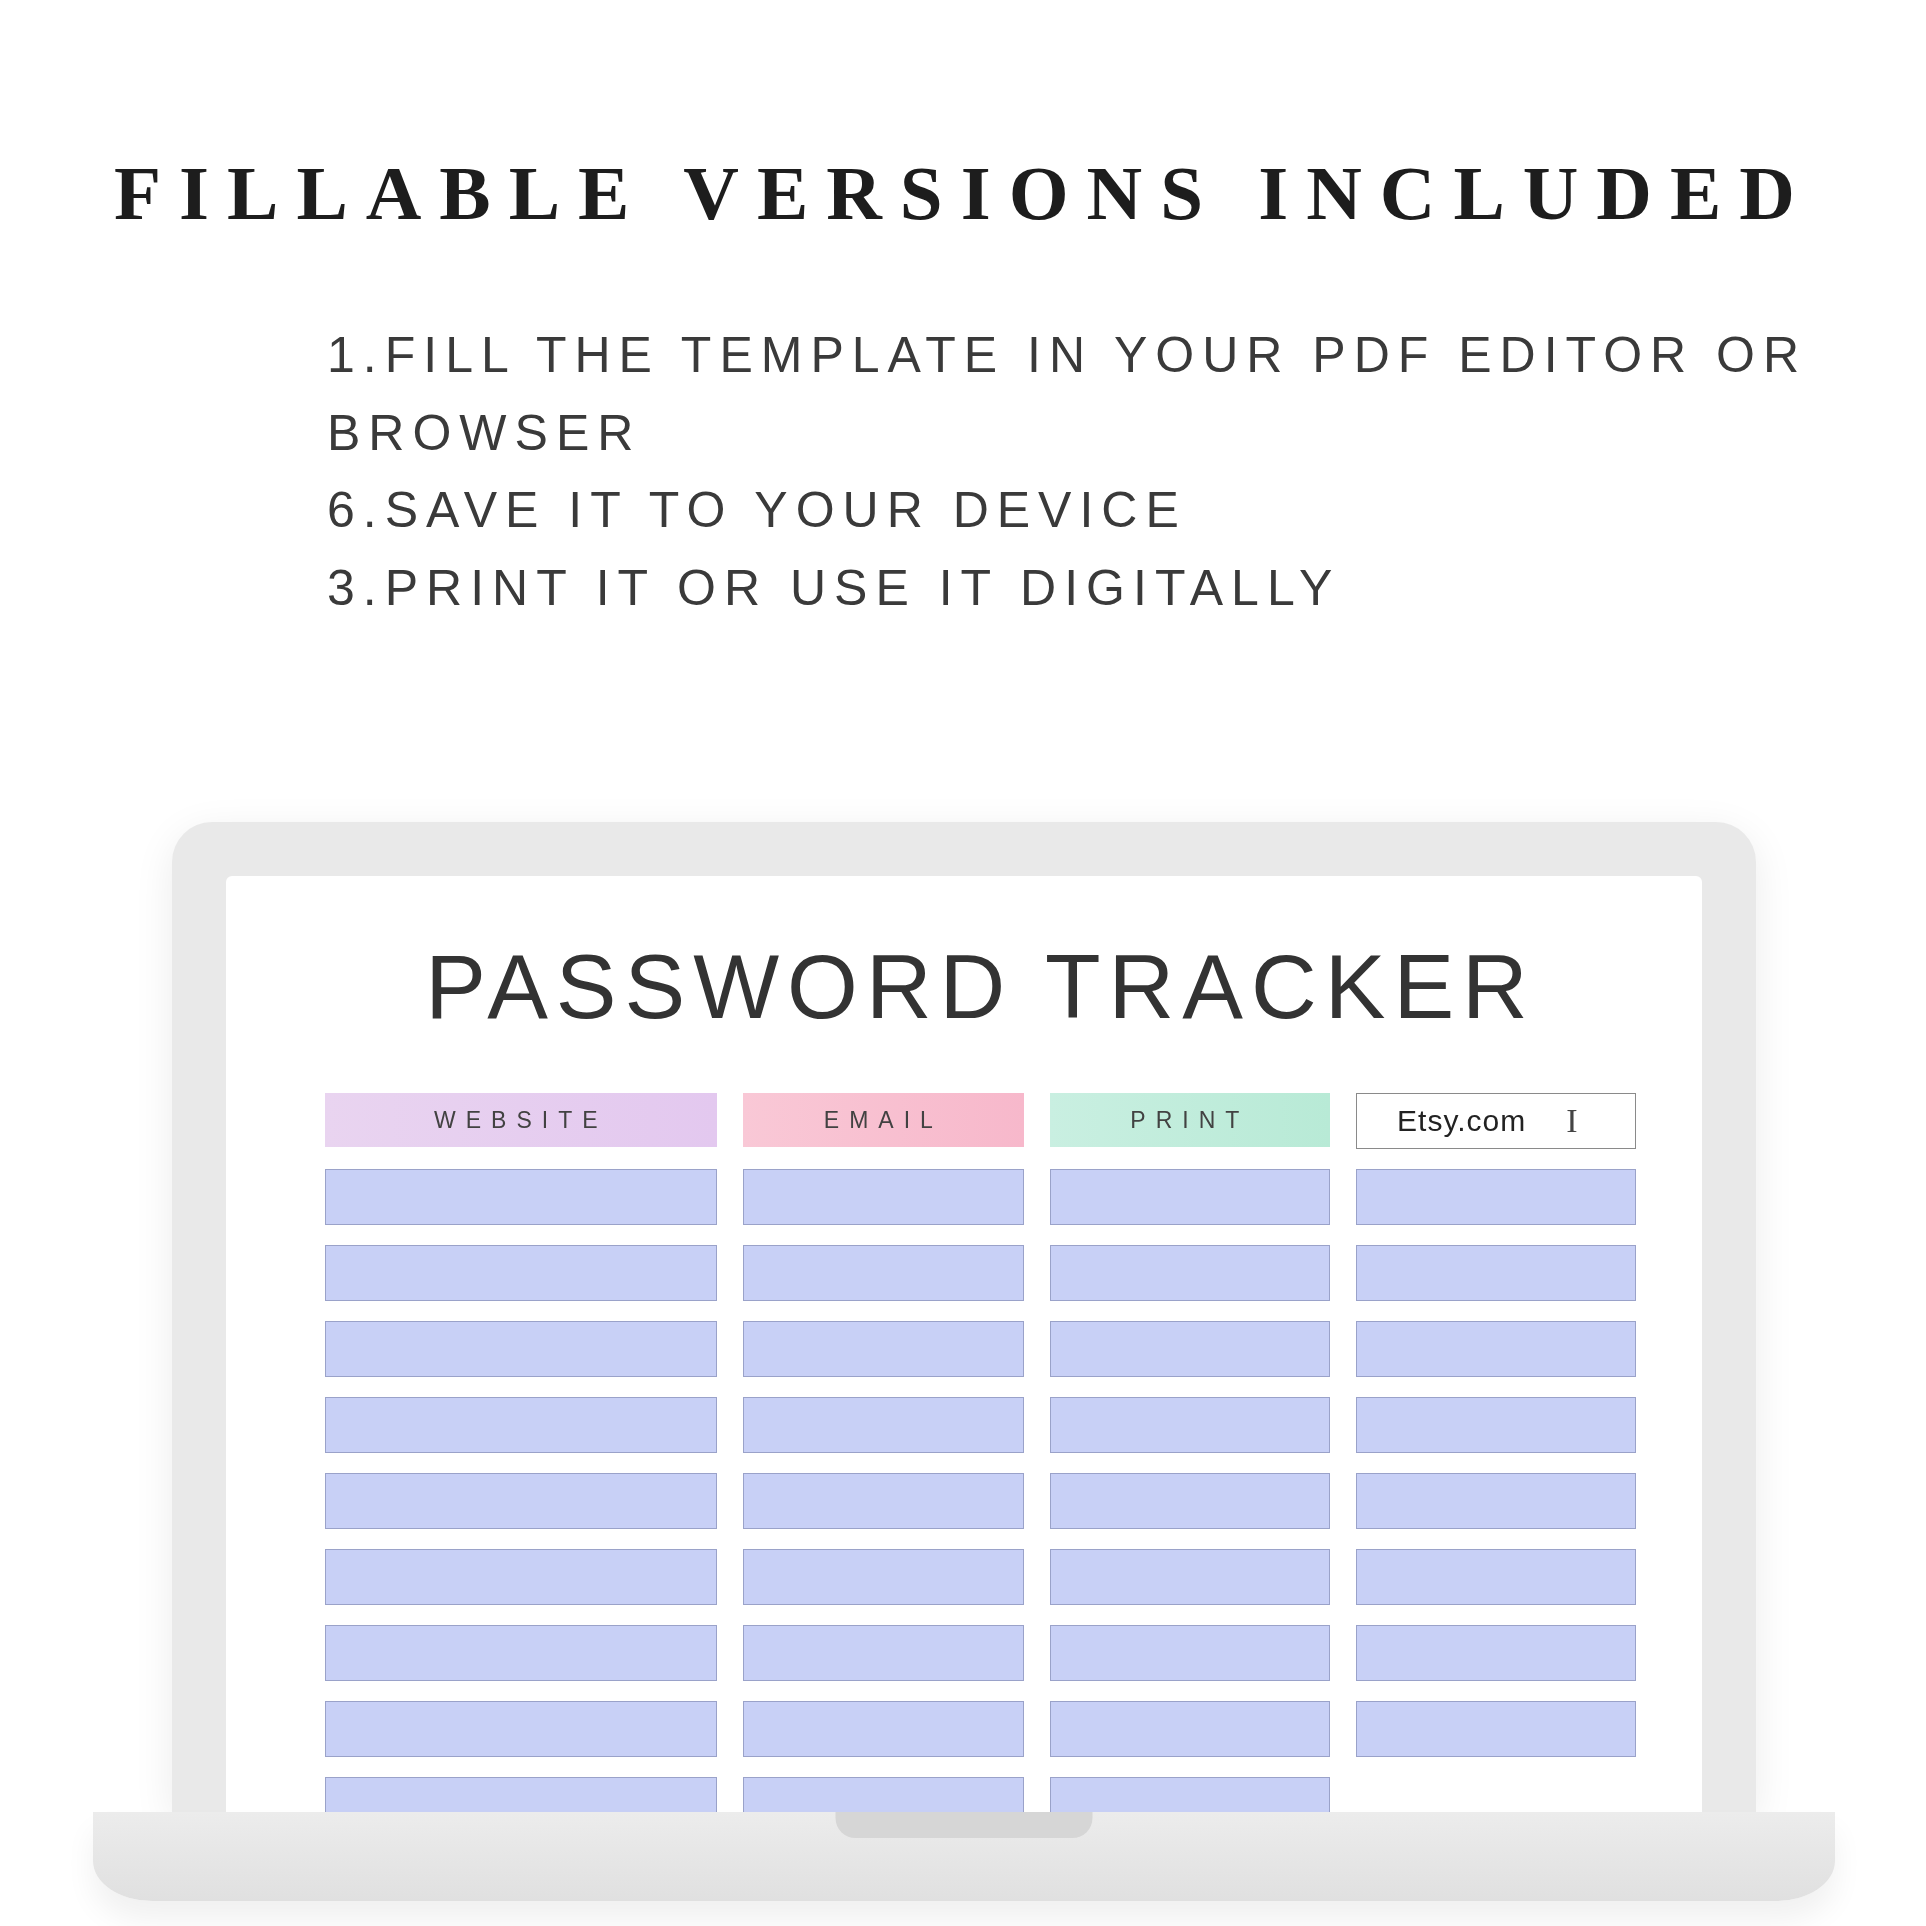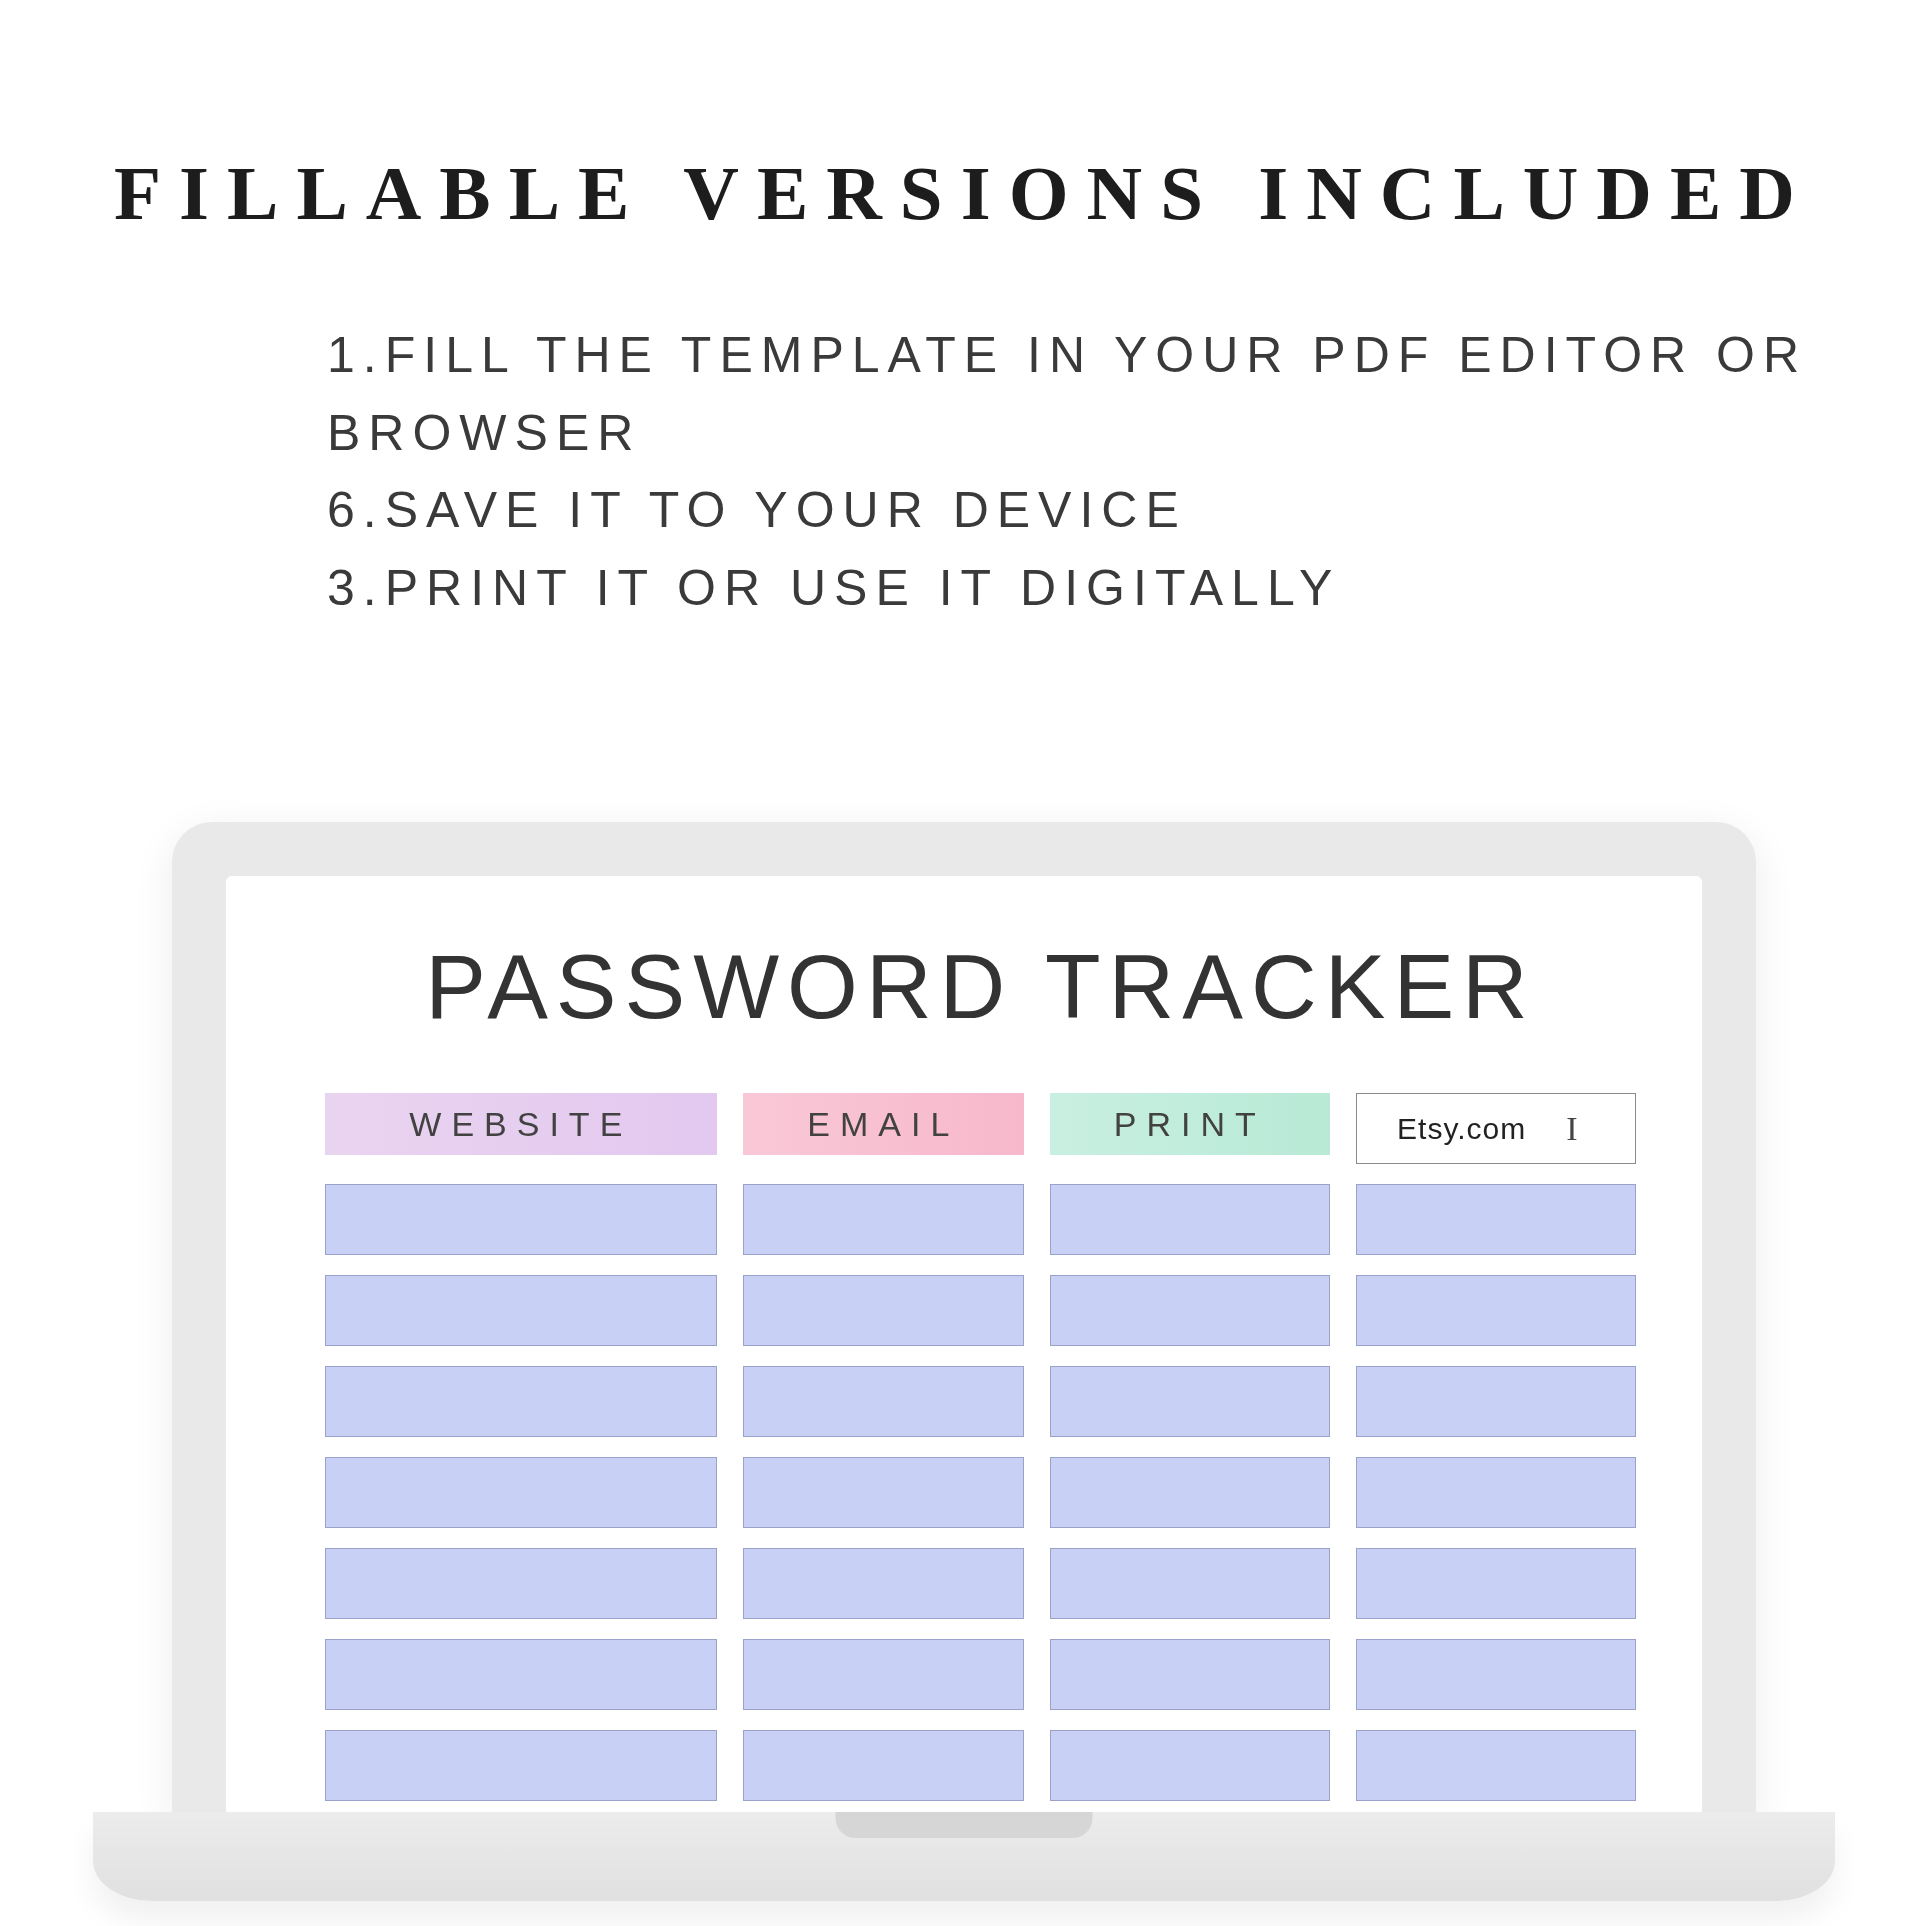--- a/index.html
+++ b/index.html
@@ -85,37 +85,37 @@
     margin-bottom: 54px;
   }
 
   .grid {
     display: grid;
     grid-template-columns: 1.4fr 1fr 1fr 1fr;
     column-gap: 26px;
     row-gap: 20px;
   }
   .hdr {
-    height: 62px;
+    height: 54px;
     display: flex;
     align-items: center;
     justify-content: center;
-    font-size: 34px;
+    font-size: 23px;
     letter-spacing: 10px;
     color: #424242;
     font-family: Arial, sans-serif;
     text-align: right;
   }
   .hdr.website  { background: linear-gradient(90deg,#e9d4f0,#e3c8ef); }
   .hdr.email    { background: linear-gradient(90deg,#f9c8d6,#f7b8cb); }
   .hdr.password { background: linear-gradient(90deg,#e6d2f2,#d9c3ee); }
   .hdr.notes    { background: linear-gradient(90deg,#c9efe1,#b8ead6); }
 
   .cell {
-    height: 71px;
+    height: 56px;
     background: #c8d0f6;
     border: 1px solid #9aa2c9;
   }
   .cell.active {
     background: #ffffff;
     border: 1px solid #8a8a8a;
     display: flex;
     align-items: center;
     padding: 0 18px 0 40px;
     gap: 40px;

